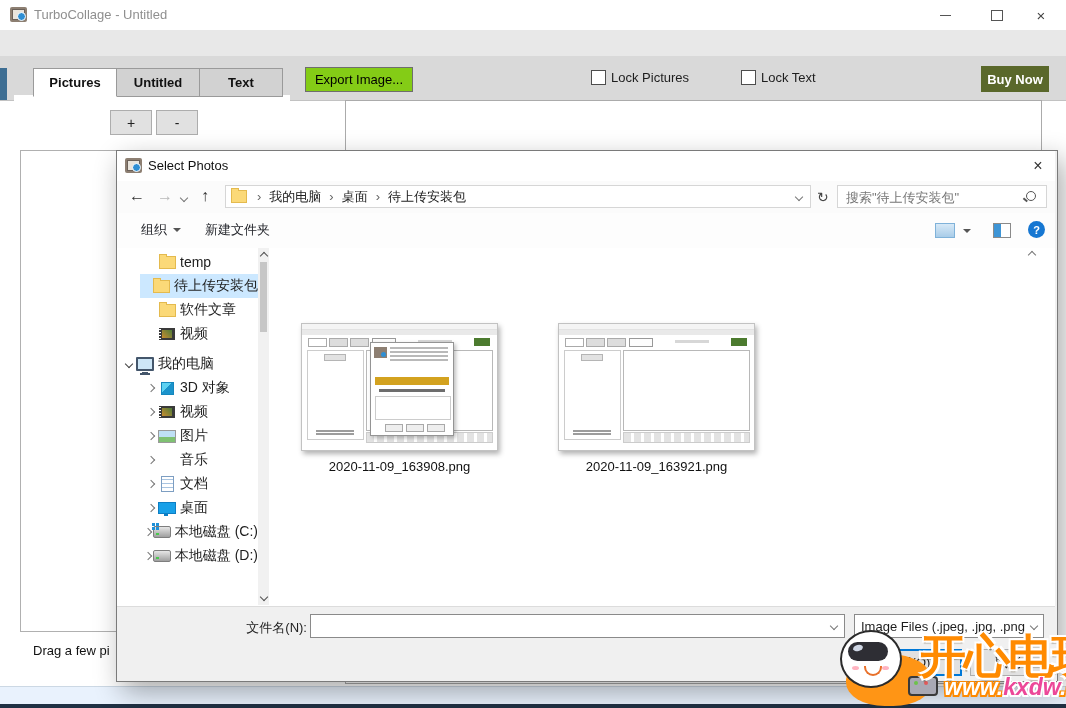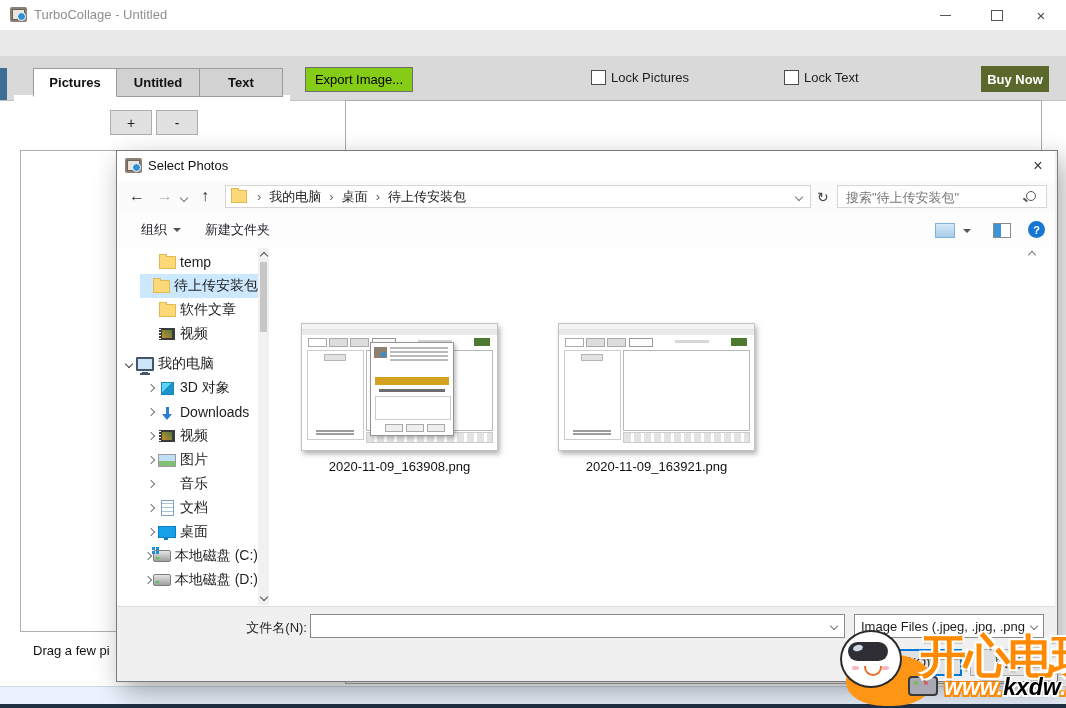--- a/index.html
+++ b/index.html
@@ -21,21 +21,21 @@
   .toolbar-strip{left:0;top:56px;width:1066px;height:44px;background:#d9d9d9;border-bottom:1px solid #c2c2c2;}
   .edge-blue{left:0;top:68px;width:7px;height:32px;background:#3e6e93;}
   .tabs{left:33px;top:68px;height:28px;display:flex;}
   .tab{min-width:78px;padding:0 2px;height:27px;display:flex;align-items:center;justify-content:center;
        background:#d2d2d2;border:1px solid #9a9a9a;border-left-width:0;font-weight:bold;color:#111;}
   .tab:first-child{border-left-width:1px;}
   .tab.active{background:#fff;border-bottom-color:#fff;}
   .export-btn{left:305px;top:67px;width:108px;height:25px;background:#84cc16;border:1px solid #6e6e6e;
        display:flex;align-items:center;justify-content:center;}
   .lockbox{top:70px;display:flex;align-items:center;gap:5px;}
-  .lock-pictures{left:591px;} .lock-text{left:737px;padding-left:47px;}
+  .lock-pictures{left:591px;} .lock-text{left:694px;padding-left:47px;}
   .checkbox{width:13px;height:13px;background:#fff;border:1px solid #4c4c4c;display:inline-block;}
   .buynow{left:981px;top:66px;width:68px;height:26px;background:#5a682b;color:#fff;font-weight:bold;
        display:flex;align-items:center;justify-content:center;}
   .left-panel{left:14px;top:95px;width:276px;height:577px;background:#fff;}
   .left-panel-box{left:20px;top:150px;width:270px;height:480px;background:#fff;border:1px solid #b0b0b0;border-right:none;}
   .zoom-btn{top:110px;width:40px;height:23px;background:#e1e1e1;border:1px solid #adadad;
        display:flex;align-items:center;justify-content:center;font-size:14px;color:#222;}
   .zoom-in{left:110px;} .zoom-out{left:156px;}
   .drag-hint{left:33px;top:643px;color:#111;}
   .canvas-area{left:345px;top:100px;width:695px;height:582px;background:#fff;border:1px solid #ababab;}
@@ -168,21 +168,21 @@
   .wm-head{position:absolute;left:2px;top:6px;width:58px;height:54px;background:#fff;border:2.5px solid #2b2b2b;border-radius:50%;}
   .wm-visor{position:absolute;left:6px;top:10px;width:40px;height:19px;background:#2e2e34;border-radius:10px;}
   .wm-visor:after{content:"";position:absolute;left:5px;top:3px;width:10px;height:6px;background:#cfd6e4;border-radius:50%;transform:rotate(-15deg);}
   .wm-smile{position:absolute;left:22px;top:34px;width:14px;height:8px;border:2.5px solid #e8702a;border-top:none;border-radius:0 0 12px 12px;}
   .wm-cheek{position:absolute;left:10px;top:34px;width:7px;height:4px;background:#ffb3c0;border-radius:50%;box-shadow:30px 0 0 #ffb3c0;}
   .wm-brand{position:absolute;left:82px;top:2px;font-size:46px;font-weight:bold;color:#ff8a00;letter-spacing:-2px;white-space:nowrap;
        text-shadow:-2px -2px 0 #fff,2px -2px 0 #fff,-2px 2px 0 #fff,2px 2px 0 #fff,0 3px 1px rgba(60,40,0,.35);}
   .wm-url{position:absolute;left:106px;top:50px;font-size:23px;font-weight:bold;font-style:italic;white-space:nowrap;
        text-shadow:-1.5px -1.5px 0 #ff8a00,1.5px -1.5px 0 #ff8a00,-1.5px 1.5px 0 #ff8a00,1.5px 1.5px 0 #ff8a00;}
   .wm-url .w1,.wm-url .w3{color:#fff;}
-  .wm-url .w2{color:#000000;text-shadow:-1.5px -1.5px 0 #fff,1.5px -1.5px 0 #fff,-1.5px 1.5px 0 #fff,1.5px 1.5px 0 #fff;text-align:right;}
+  .wm-url .w2{color:#ec4899;text-shadow:-1.5px -1.5px 0 #fff,1.5px -1.5px 0 #fff,-1.5px 1.5px 0 #fff,1.5px 1.5px 0 #fff;text-align:right;}
 </style>
 </head>
 <body>
 
 <div class="abs titlebar">
   <div class="abs app-icon"></div>
   <div class="abs win-title">TurboCollage - Untitled</div>
   <div class="abs cap-btn cap-min">
       <i></i>
     </div>
@@ -337,29 +337,20 @@
           <span class="tlabel">我的电脑</span>
         </div>
         <div class="tree-row has-chevron indent-2">
           <span class="tchev">
             <span class="cv cv-right"></span>
           </span>
           <span class="ticon ic-cube">
             <i></i>
           </span>
           <span class="tlabel">3D 对象</span>
-        </div>
-        <div class="tree-row has-chevron indent-2">
-          <span class="tchev">
-            <span class="cv cv-right"></span>
-          </span>
-          <span class="ticon ic-download">
-            <i></i>
-          </span>
-          <span class="tlabel">Downloads</span>
         </div>
         <div class="tree-row has-chevron indent-2">
           <span class="tchev">
             <span class="cv cv-right"></span>
           </span>
           <span class="ticon ic-video">
             <i></i>
           </span>
           <span class="tlabel">视频</span>
         </div>

